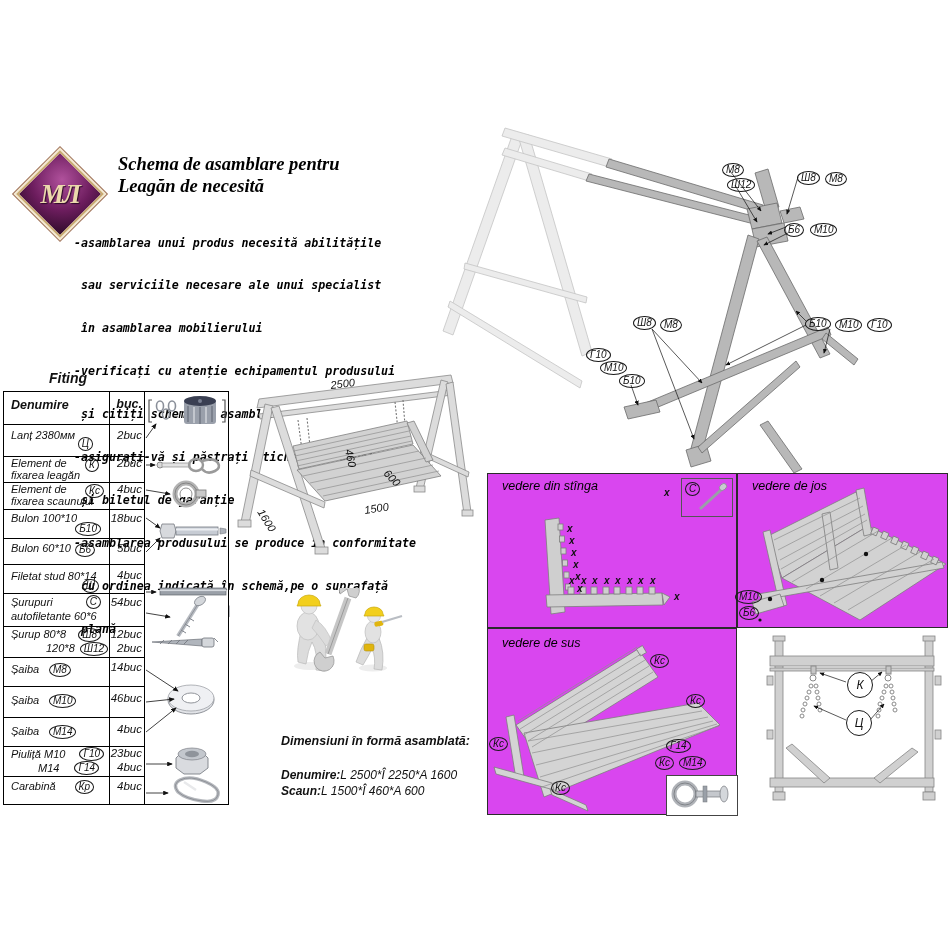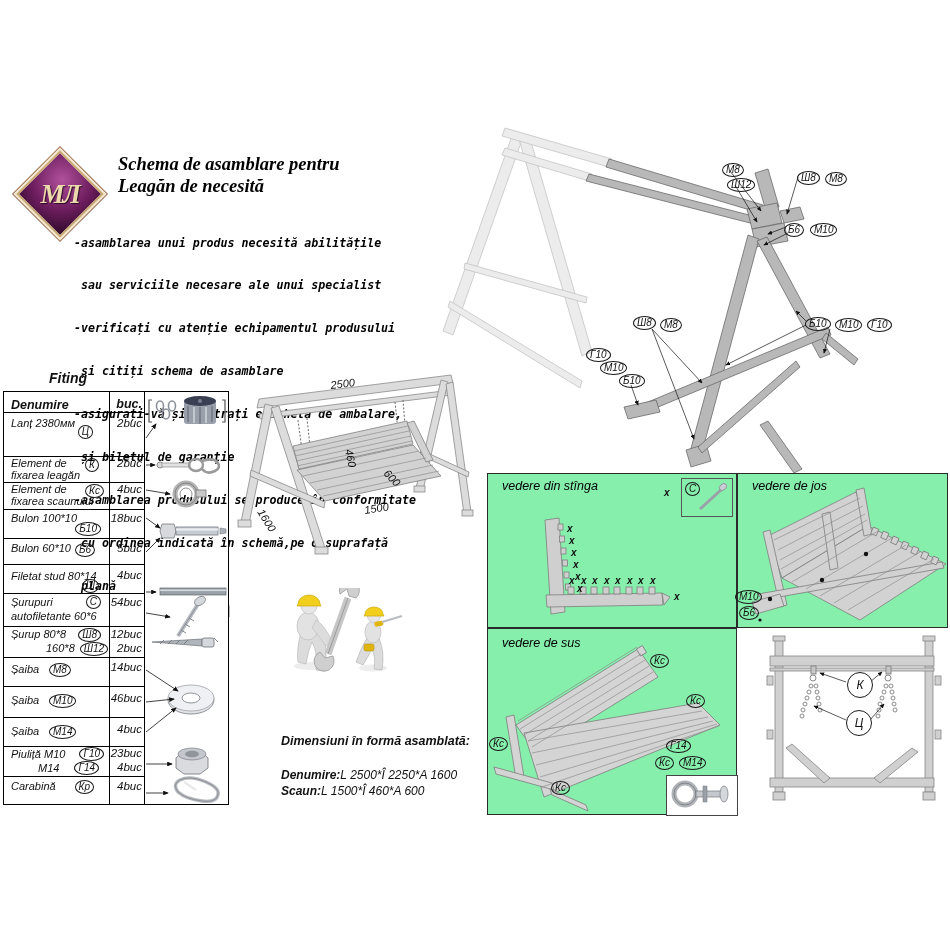--- a/index.html
+++ b/index.html
@@ -32,21 +32,21 @@
   .ncell{position:absolute;left:0;top:0;bottom:0;width:105px;padding:0 0 0 7px;box-sizing:border-box;
          font-style:italic;font-size:11px;line-height:13px}
   .qcell{position:absolute;left:105px;top:0;bottom:0;width:35px;font-style:italic;font-size:11.5px;
          text-align:right;padding-right:2px;box-sizing:border-box}
   .qcell div{position:absolute;right:2px}
   .oval{position:absolute;border:1px solid #1a1a1a;border-radius:50%;background:transparent;
         font-style:italic;font-size:10px;line-height:12px;text-align:center;padding:0 3px;white-space:nowrap}
   .hdr{font-weight:bold;font-style:italic;font-size:12.5px}
 
   
-  .panel{position:absolute;border:1px solid #2b2b2b;box-sizing:border-box;background:#86efac}
+  .panel{position:absolute;border:1px solid #2b2b2b;box-sizing:border-box;background:#d946ef}
   .ptitle{position:absolute;left:14px;top:5px;font-style:italic;font-size:12.5px;color:#000}
 
   .tools{position:absolute;left:286px;top:676px;font-size:11.5px;font-style:italic;line-height:15px}
   .tools .t-title{font-weight:bold;font-size:13px;margin-bottom:2px}
   .dims{position:absolute;left:281px;top:733px;font-style:italic;font-size:12px;line-height:16px}
   .dims .d-title{font-weight:bold;font-size:12.5px;margin-bottom:18px}
   .dims b{font-style:italic}
 
   svg text{font-family:"Liberation Sans",sans-serif}
   .xmark{font-style:italic;font-weight:bold;font-size:10px}
@@ -67,41 +67,42 @@
   </div>
 
   <div class="title">
     <div>Schema de asamblare pentru</div>
     <div>Leagăn de necesită</div>
   </div>
 
   <div class="instr">
     <div>-asamblarea unui produs necesită abilitățile</div>
     <div> sau serviciile necesare ale unui specialist</div>
+    <div> în asamblarea mobilierului</div>
     <div>-verificați cu atenție echipamentul produsului</div>
     <div> și citiți schema de asamblare</div>
     <div>-asigurați-vă și păstrați eticheta de ambalare,</div>
     <div> și biletul de garanție</div>
     <div>-asamblarea produsului se produce în conformitate</div>
     <div> cu ordinea indicată în schemă,pe o suprafață</div>
     <div> plană</div>
   </div>
 
   <div class="fiting-title">Fiting</div>
 
   <div class="ftable">
     <div class="vline" style="left:105px"></div>
     <div class="vline" style="left:140px"></div>
 
     <div class="trow" style="top:0;height:32px">
       <div class="ncell hdr" style="padding-top:7px">Denumire</div>
       <div class="qcell hdr" style="padding-top:5px">buc.</div>
     </div>
 
-    <div class="trow" style="top:20px;height:32px">
+    <div class="trow" style="top:32px;height:32px">
         <div class="sep"></div>
       <div class="ncell">
           <span style="position:absolute;top:5px">Lanț 2380мм</span>
         <span class="oval" style="right:16px;top:13px">Ц</span>
         </div>
       <div class="qcell">
           <div style="top:5px">2buc</div>
         </div>
     </div>
 
@@ -172,21 +173,21 @@
       <div class="qcell">
           <div style="top:3px">54buc</div>
         </div>
     </div>
 
     <div class="trow" style="top:234px;height:31px">
         <div class="sep"></div>
       <div class="ncell">
           <span style="position:absolute;top:2px">Șurup 80*8</span>
         <span class="oval" style="right:8px;top:2px">Ш8</span>
-        <span style="position:absolute;top:16px;left:42px">160*8</span>
+        <span style="position:absolute;top:16px;left:42px">120*8</span>
         <span class="oval" style="right:1px;top:16px">Ш12</span>
         </div>
       <div class="qcell">
           <div style="top:2px">12buc</div>
         <div style="top:16px">2buc</div>
         </div>
     </div>
 
     <div class="trow" style="top:265px;height:29px">
         <div class="sep"></div>

